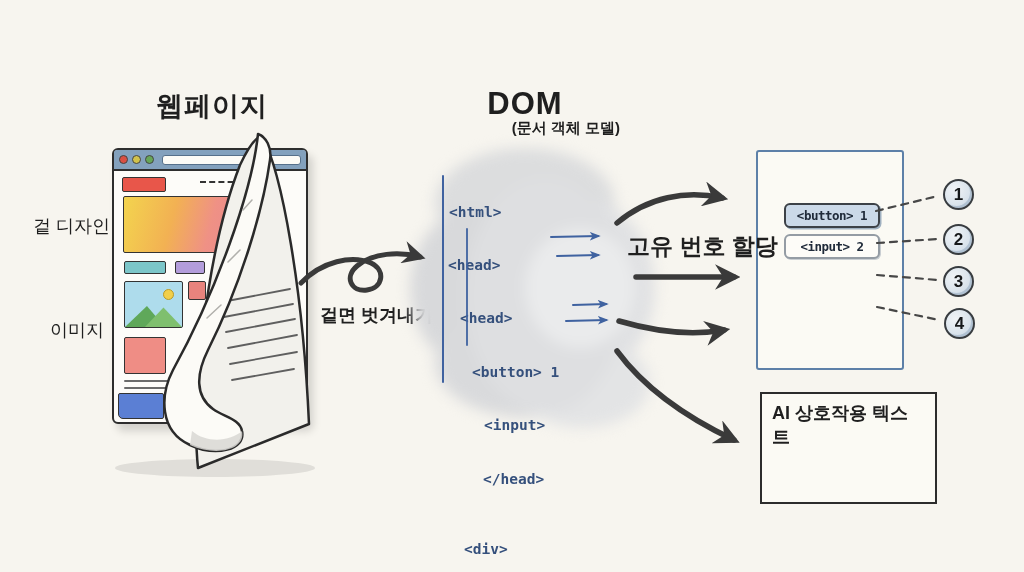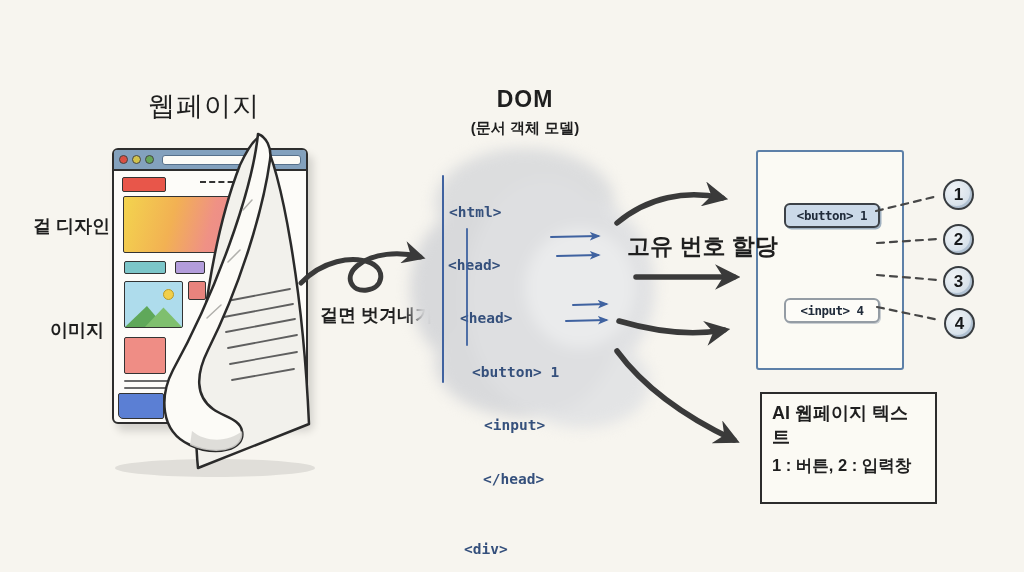--- a/index.html
+++ b/index.html
@@ -5,24 +5,24 @@
   html,body{margin:0;padding:0;}
   body{
     width:1024px;height:572px;position:relative;overflow:hidden;
     background:#f7f5ef;
     font-family:"Liberation Sans", sans-serif;
     color:#1f1f1f;
   }
   .abs{position:absolute;}
 
   
-  .h-title{font-weight:normal;font-size:27px;letter-spacing:1px;text-align:left;}
-  .dom-title{font-weight:bold;font-size:23px;text-align:center;letter-spacing:1px;}
-  .dom-sub{font-size:15px;font-weight:bold;text-align:center;}
-  .side-label{font-size:18px;font-weight:bold;}
+  .h-title{font-weight:bold;font-size:27px;letter-spacing:1px;text-align:right;}
+  .dom-title{font-weight:bold;font-size:31px;text-align:center;letter-spacing:1px;}
+  .dom-sub{font-size:15px;font-weight:bold;text-align:right;}
+  .side-label{font-size:18px;font-weight:normal;}
   .peel-label{font-size:18px;font-weight:bold;}
   .map-label{font-size:23px;font-weight:bold;z-index:6;}
 
   
   .browser{
     left:112px;top:148px;width:192px;height:272px;
     border:2.5px solid #2e2e2e;border-radius:6px;
     background:#fdfcf9;z-index:2;
     box-shadow:5px 7px 9px rgba(0,0,0,0.15);
   }
@@ -151,31 +151,30 @@
   
   
   
   
 </div>
 
 <div class="abs map-label" style="left:627px;top:231px;">고유 번호 할당</div>
 
 <div class="abs el-box">
   <div class="chip chip-button" style="top:51px;">&lt;button&gt; 1</div>
-  <div class="chip chip-input" style="top:146px;">&lt;input&gt; 4</div>
+  <div class="chip chip-input" style="top:82px;">&lt;input&gt; 2</div>
 </div>
 
 <div class="abs badge" style="left:943px;top:179px;">1</div>
 <div class="abs badge" style="left:943px;top:224px;">2</div>
 <div class="abs badge" style="left:943px;top:266px;">3</div>
 <div class="abs badge" style="left:944px;top:308px;">4</div>
 
 <div class="abs ai-box">
-  <div class="ai-title">AI 웹페이지 텍스트</div>
-  <div class="ai-line">1 : 버튼, 2 : 입력창</div>
+  <div class="ai-title">AI 상호작용 텍스트</div>
 </div>
 
 <svg class="abs overlay" width="1024" height="572" viewBox="0 0 1024 572">
   <defs>
     <marker id="ah" viewBox="0 0 10 10" refX="7.5" refY="5" markerWidth="4.6" markerHeight="4.6" orient="auto">
       <path d="M0,0 L10,5 L0,10 L3.2,5 Z" fill="#3a3a3a"></path>
     </marker>
     <marker id="ahb" viewBox="0 0 10 10" refX="7.5" refY="5" markerWidth="5.5" markerHeight="5.5" orient="auto">
       <path d="M0,1 L10,5 L0,9 L2.6,5 Z" fill="#3f62a0"></path>
     </marker>

